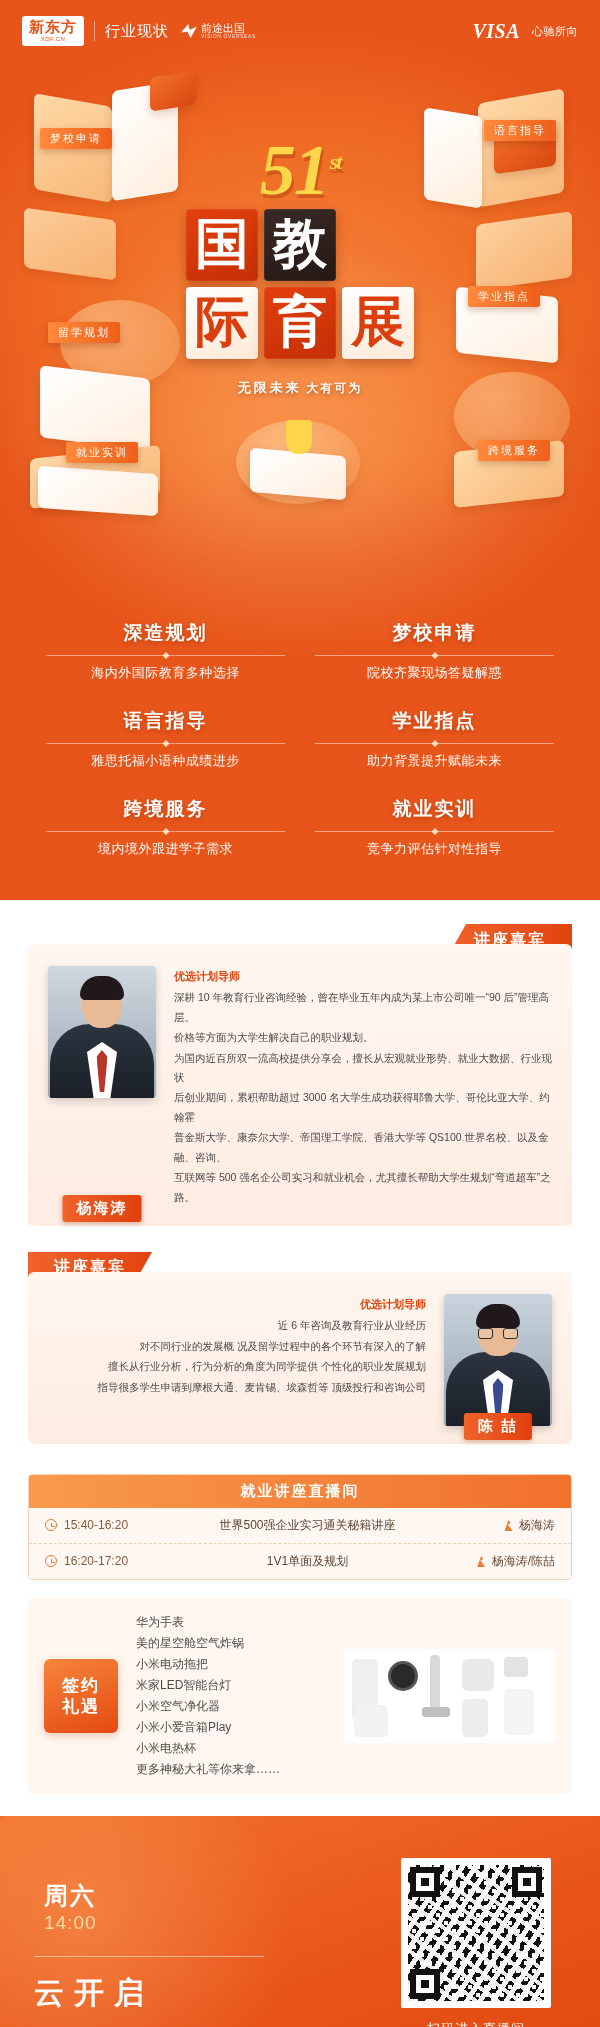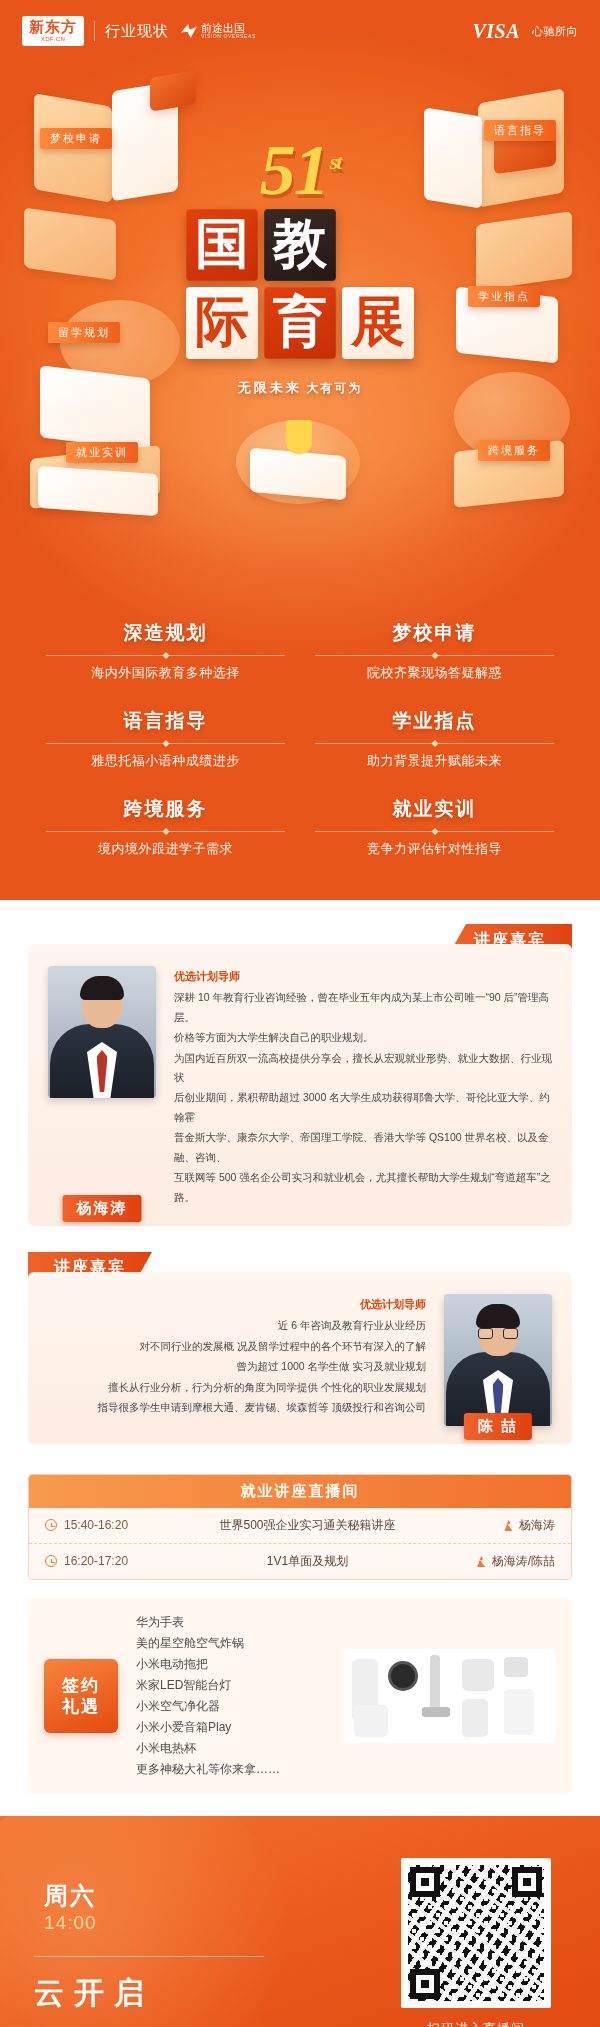--- a/index.html
+++ b/index.html
@@ -610,21 +610,20 @@
 
     <div class="sp-row" style="padding: 26px 28px 0;">
       <div class="sp-label left">讲座嘉宾</div>
     </div>
     <div class="sp-block" style="margin-top:-12px;">
       <div class="sp-card" style="display:flex; gap:18px; padding-top:22px;">
         <div class="sp-text" style="flex:1; text-align:right;">
           <span class="hl">优选计划导师</span>
           <p>近 6 年咨询及教育行业从业经历</p>
           <p>对不同行业的发展概 况及留学过程中的各个环节有深入的了解</p>
-          <p>曾为超过 1000 名学生做 实习及就业规划</p>
           <p>擅长从行业分析，行为分析的角度为同学提供 个性化的职业发展规划</p>
           <p>指导很多学生申请到摩根大通、麦肯锡、埃森哲等 顶级投行和咨询公司</p>
         </div>
         <div class="sp-photo-wrap">
           <div class="sp-photo glasses">
             <div class="bgp" style="background:linear-gradient(180deg,#c9d4de,#96a3b0);"></div>
             <div class="sh"></div>
               <div class="shirt"></div>
             <div class="tie" style="background:#3a4a8c;"></div>
             <div class="hd"></div>

